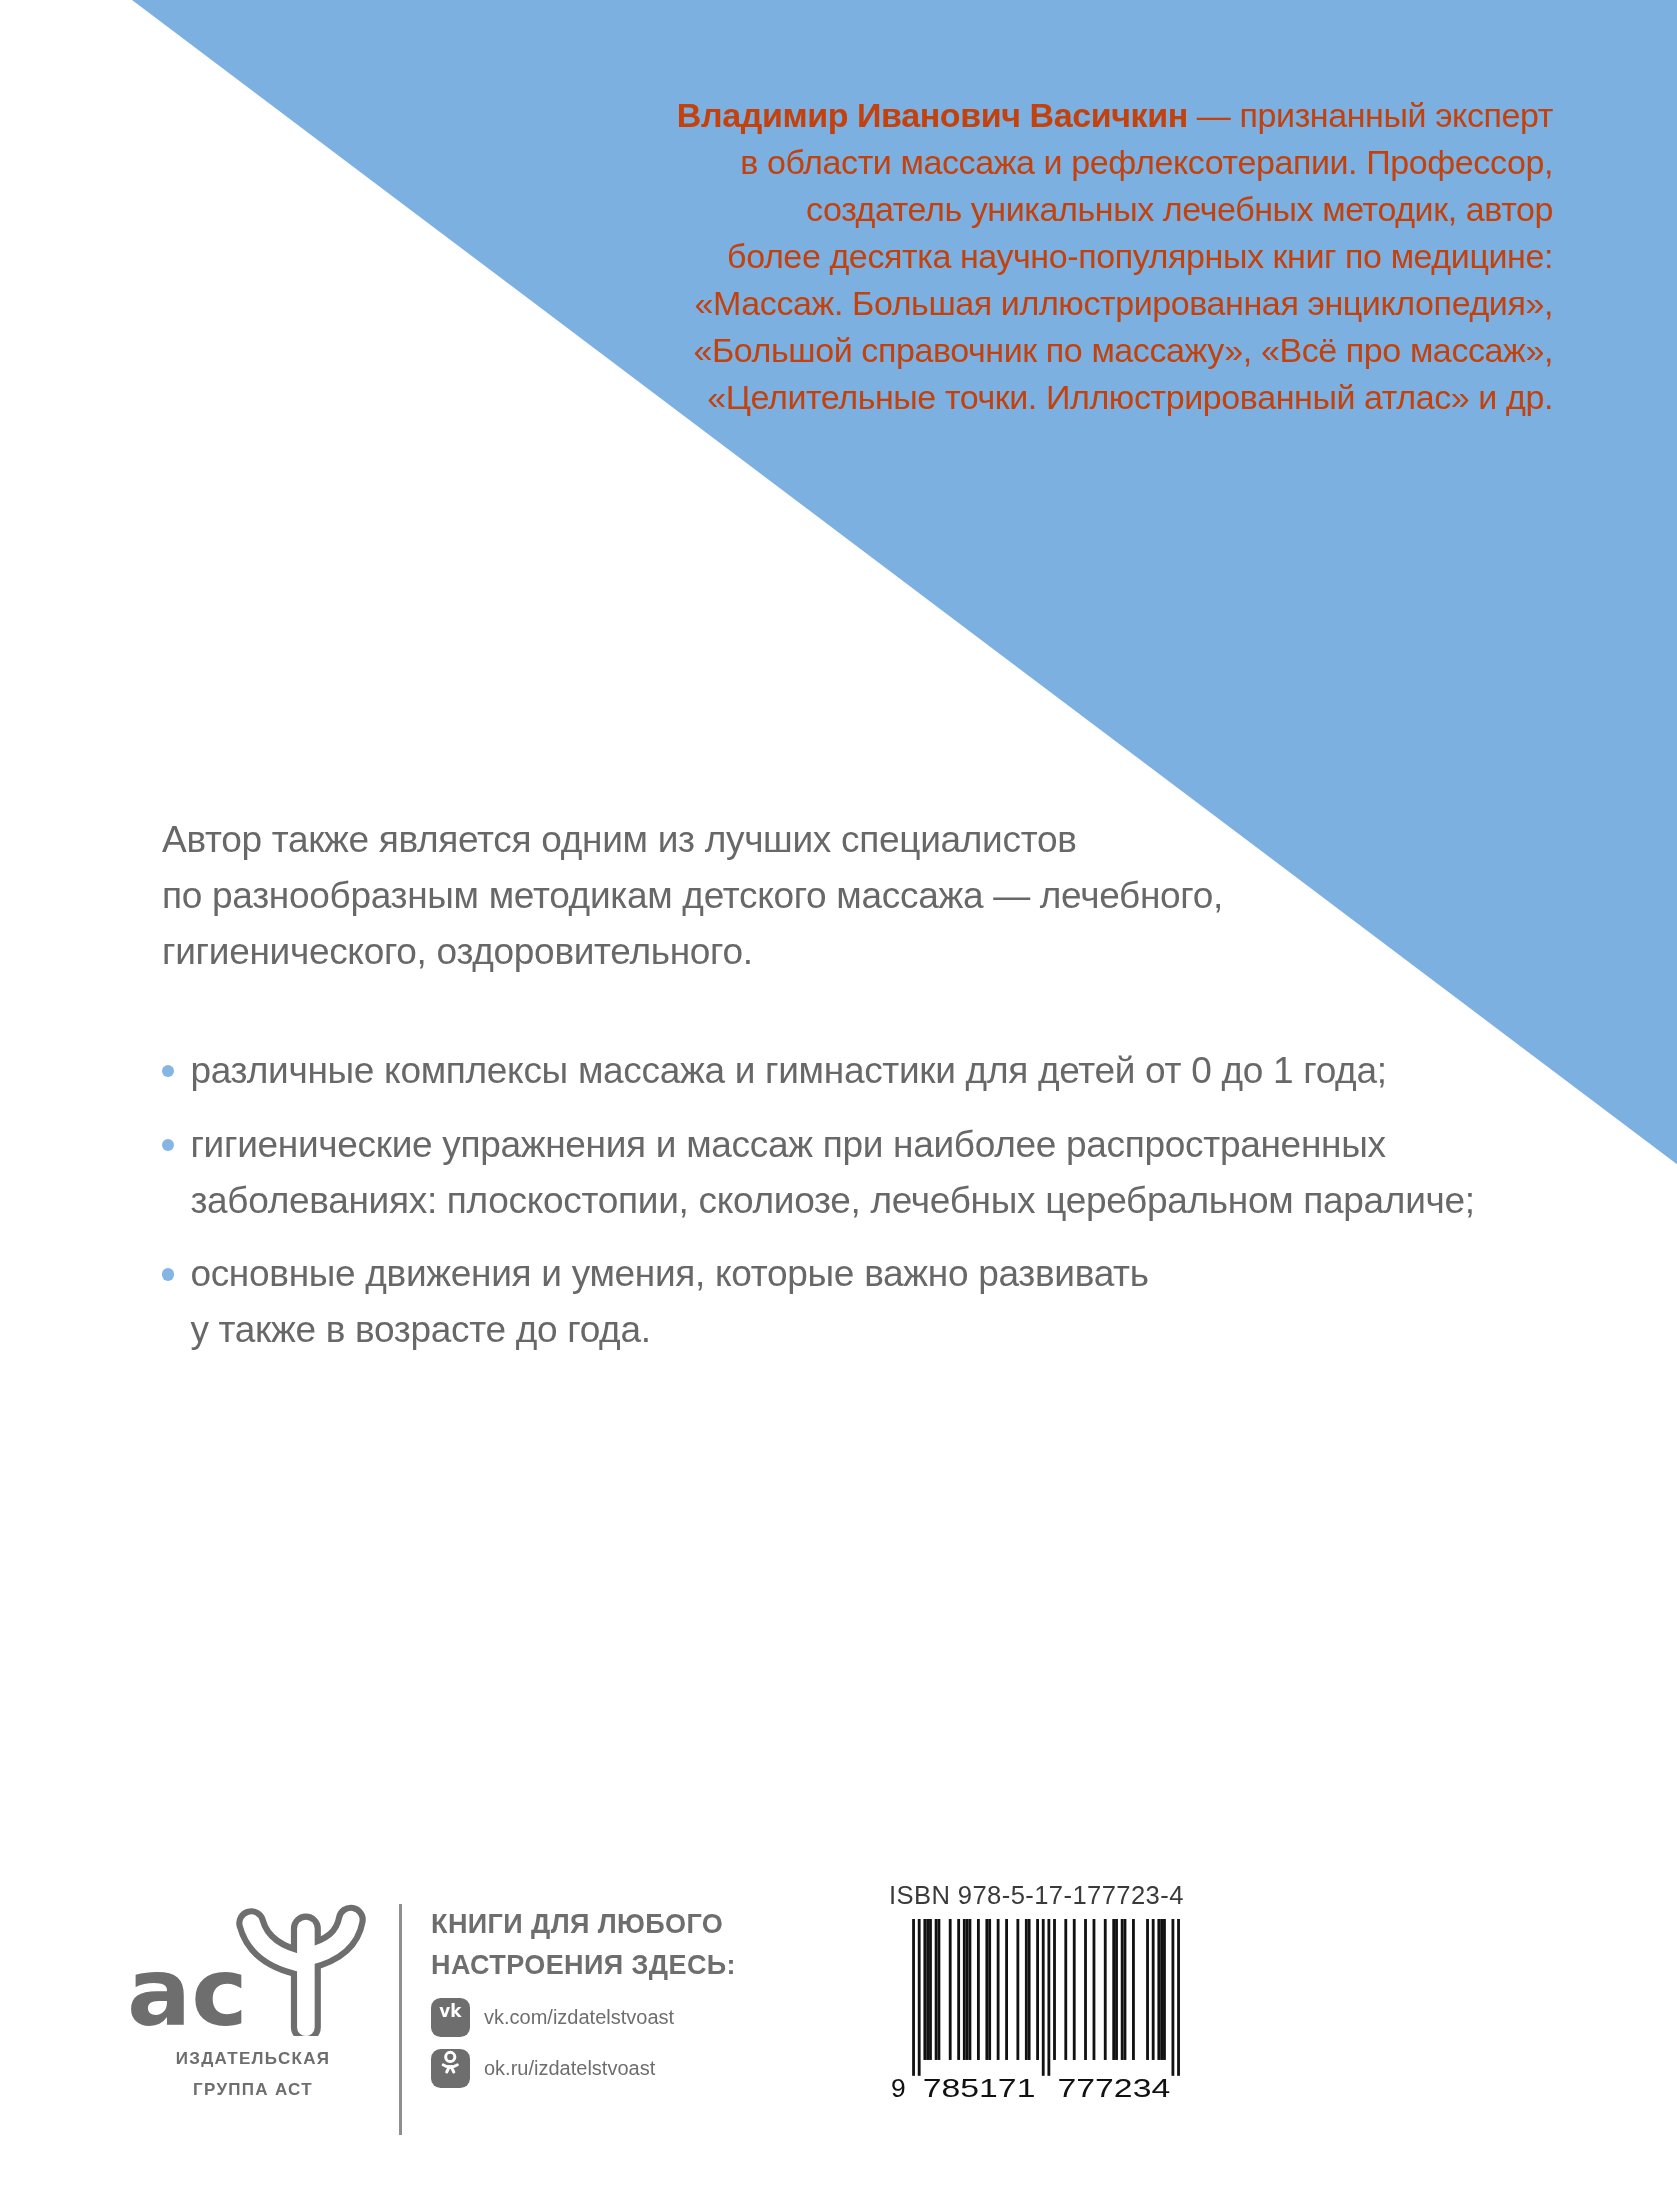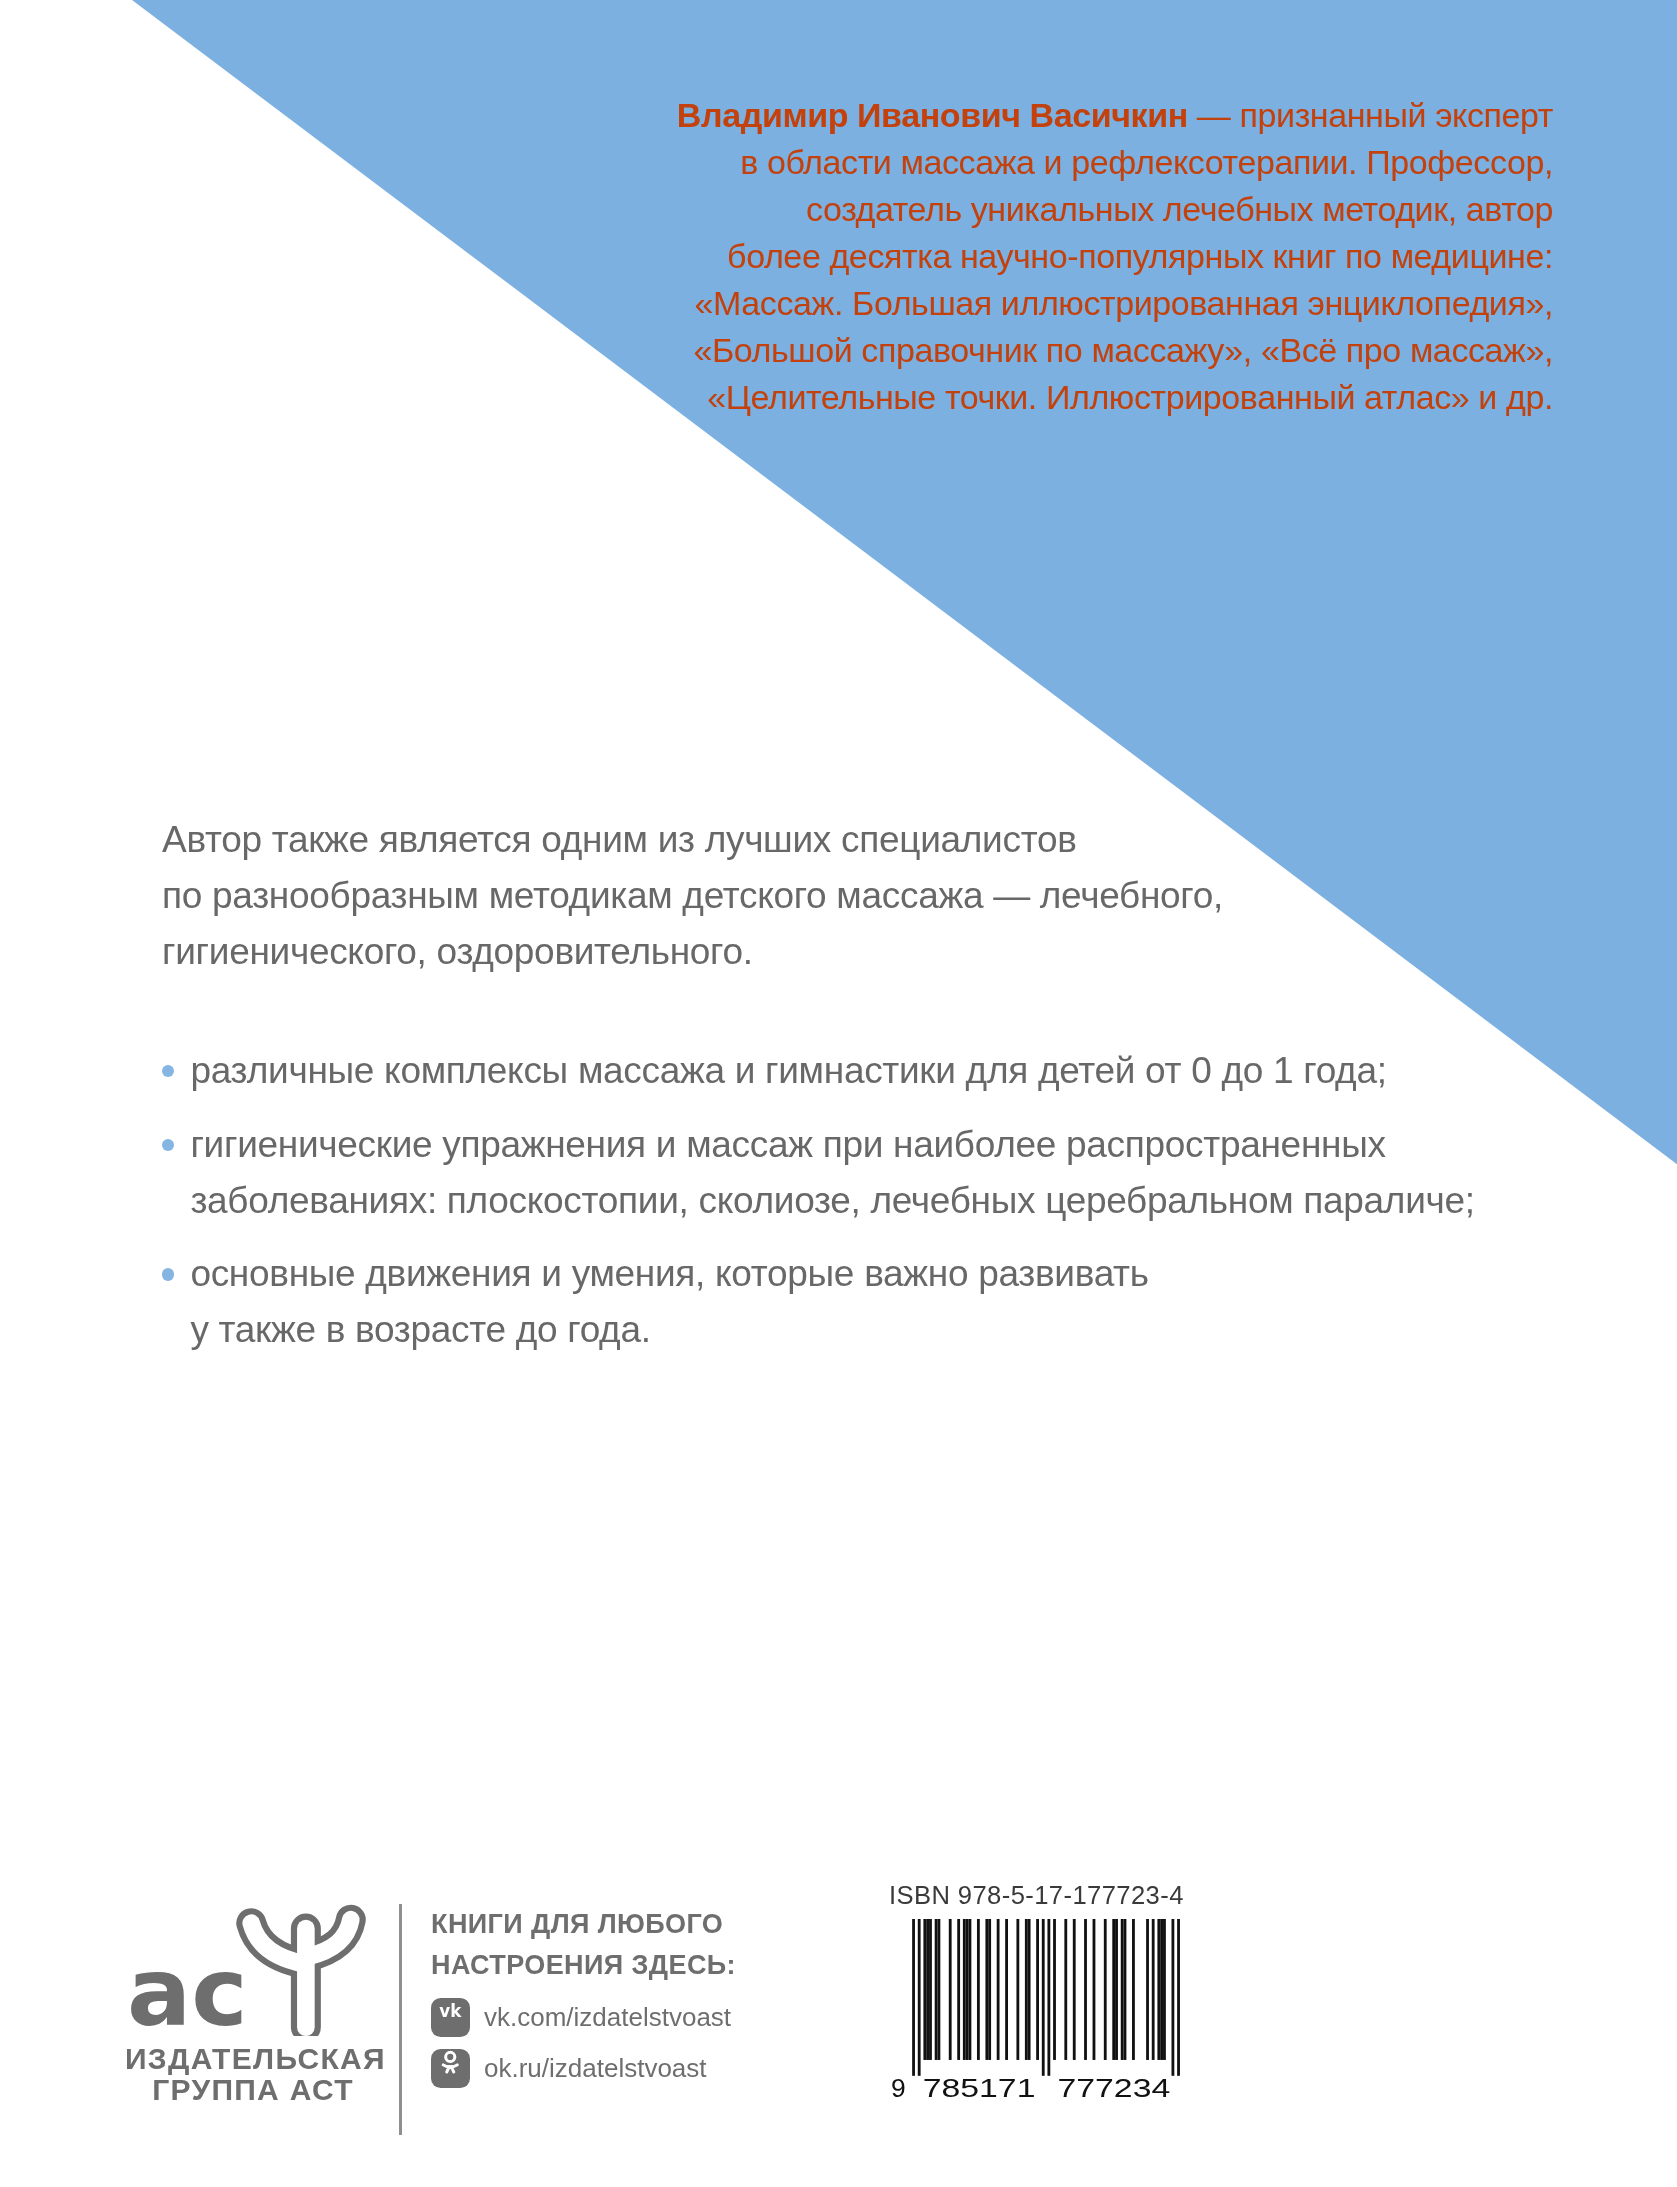--- a/index.html
+++ b/index.html
@@ -33,33 +33,33 @@
   }
   .bullet-item{display:flex;align-items:flex-start;margin-bottom:17.6px;}
   .bullet-dot{
     flex:0 0 auto;width:12.4px;height:12.4px;border-radius:50%;
     background:var(--bullet-blue,#85b5e3);margin:22px 16px 0 0;
   }
   
   .ast-logo{position:absolute;left:125px;top:1895px;width:256px;height:141px;}
   .publisher-name{
     position:absolute;left:125px;top:2043px;width:256px;text-align:center;
-    color:var(--logo-gray,#6e6e6e);font-size:30px;font-weight:bold;line-height:31px;letter-spacing:1.3px;
+    color:var(--logo-gray,#6e6e6e);font-size:17px;font-weight:bold;line-height:31px;letter-spacing:1.3px;
   }
   .footer-divider{
     position:absolute;left:399px;top:1904px;width:2.6px;height:231px;background:#8f8f8f;
   }
   .promo{position:absolute;left:431px;top:1904px;color:var(--logo-gray,#6e6e6e);}
   .promo-bold{font-size:27px;font-weight:bold;line-height:41px;letter-spacing:0.4px;}
   .promo-www{margin-top:12.4px;font-size:30px;line-height:39px;}
   .promo-row{display:flex;align-items:center;margin-top:10.6px;height:41px;}
   .soc-icon{flex:0 0 auto;width:39px;height:39px;border-radius:9.7px;background:var(--logo-gray,#6e6e6e);
     display:flex;align-items:flex-start;justify-content:center;margin-right:14px;}
   .soc-icon svg{display:block;}
-  .promo-link{font-size:26px;}
+  .promo-link{font-size:20px;}
   
   .isbn-block{position:absolute;left:889px;top:1881px;width:300px;color:#333;}
   .isbn-label{font-size:25.6px;letter-spacing:0.4px;color:#3a3a3a;}
   .barcode{margin-top:8.8px;}
 </style>
 </head>
 <body>
 
 <div class="page">
 

